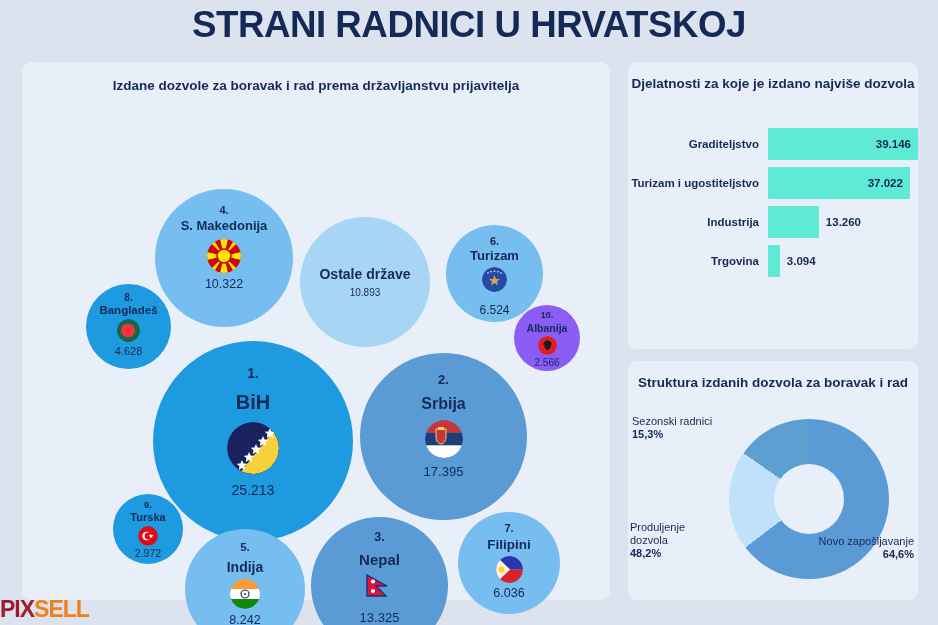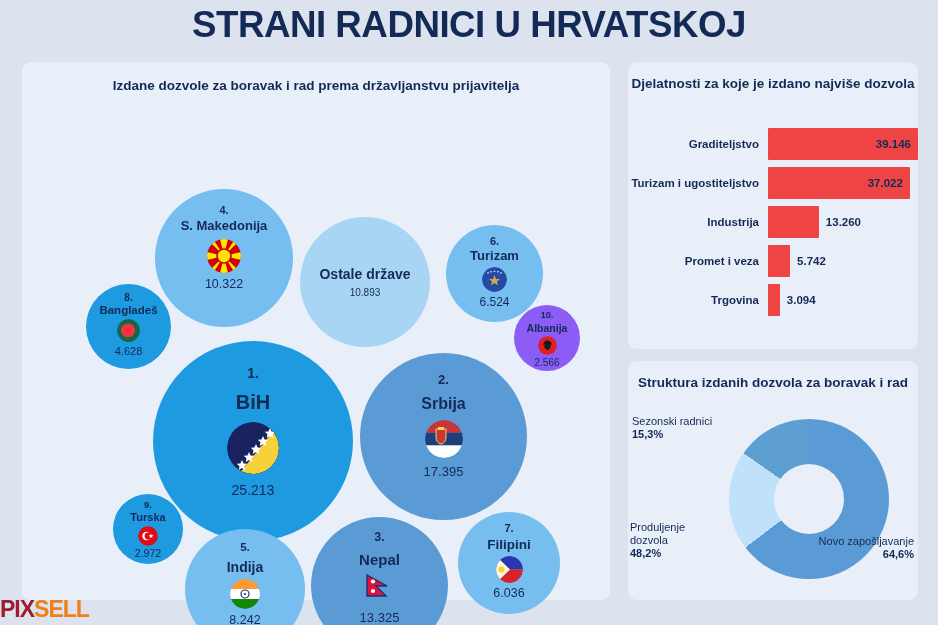--- a/index.html
+++ b/index.html
@@ -46,21 +46,21 @@
   .flag{border-radius:50%;overflow:hidden;display:block;}
 
   
   .bars{position:absolute;left:0;top:66px;width:290px;}
   .bar-row{display:flex;align-items:center;height:32px;margin-bottom:7px;}
   .bar-label{
     width:140px;text-align:right;padding-right:9px;
     font-size:11.5px;color:#142a56;box-sizing:border-box;font-weight:bold;
   }
   .bar-wrap{position:relative;flex:1;height:32px;}
-  .bar{height:32px;background:#ef4444;border-radius:1px;position:relative;}
+  .bar{height:32px;background:#5eead4;border-radius:1px;position:relative;}
   .bar-val{
     position:absolute;font-size:11.5px;font-weight:bold;color:#142a56;
     top:50%;transform:translateY(-50%);white-space:nowrap;
   }
   .bar-val.inside{right:7px;}
   .bar-val.outside{left:calc(100% + 7px);}
 
   
   .donut-wrap{position:absolute;left:0;top:56px;width:290px;height:183px;}
   .donut{
@@ -144,21 +144,21 @@
             <path d="M12.5 8 L14 12 L18 12 L15 14.5 L16 18.5 L12.5 16 L9 18.5 L10 14.5 L7 12 L11 12 Z" fill="#d0a650"></path>
             <g fill="#fff">
               <circle cx="6" cy="6" r="0.8"></circle>
                 <circle cx="9" cy="4.8" r="0.8"></circle>
               <circle cx="12.5" cy="4.3" r="0.8"></circle>
                 <circle cx="16" cy="4.8" r="0.8"></circle>
               <circle cx="19" cy="6" r="0.8"></circle>
             </g>
           </g>
         </svg>
-        <div class="b-val" style="font-size:12px;margin-top:4px;">6.524</div>
+        <div class="b-val" style="font-size:12px;margin-top:12px;">6.524</div>
       </div>
 
       <div class="bubble" style="left:492px;top:243px;width:66px;height:66px;background:#8b5cf6;padding-top:6px;">
         <div class="b-rank" style="font-size:9px;">10.</div>
         <div class="b-name" style="font-size:10.5px;margin-top:1px;">Albanija</div>
         <svg class="flag" width="19" height="19" viewBox="0 0 19 19" style="margin-top:2px;">
           <defs>
               <clipPath id="cal">
                 <circle cx="9.5" cy="9.5" r="9.5"></circle>
               </clipPath>
@@ -332,28 +332,20 @@
 
       <div class="bar-row">
         <div class="bar-label">Industrija</div>
         <div class="bar-wrap">
           <div class="bar" style="width:33.9%;">
             <span class="bar-val outside">13.260</span>
           </div>
         </div>
       </div>
 
-      <div class="bar-row">
-        <div class="bar-label">Promet i veza</div>
-        <div class="bar-wrap">
-          <div class="bar" style="width:14.7%;">
-            <span class="bar-val outside">5.742</span>
-          </div>
-        </div>
-      </div>
 
       <div class="bar-row">
         <div class="bar-label">Trgovina</div>
         <div class="bar-wrap">
           <div class="bar" style="width:7.9%;">
             <span class="bar-val outside">3.094</span>
           </div>
         </div>
       </div>
 

